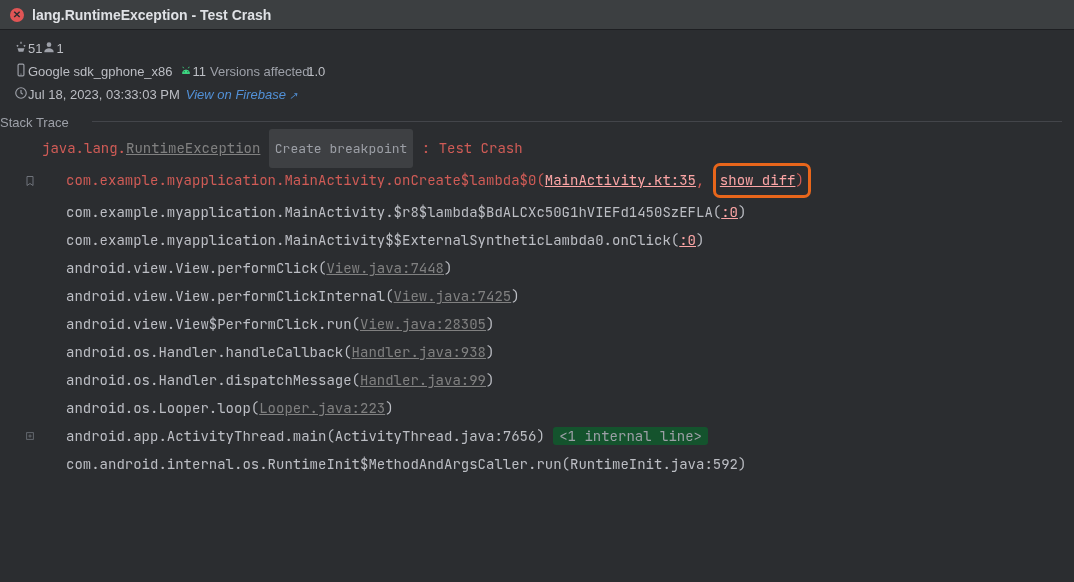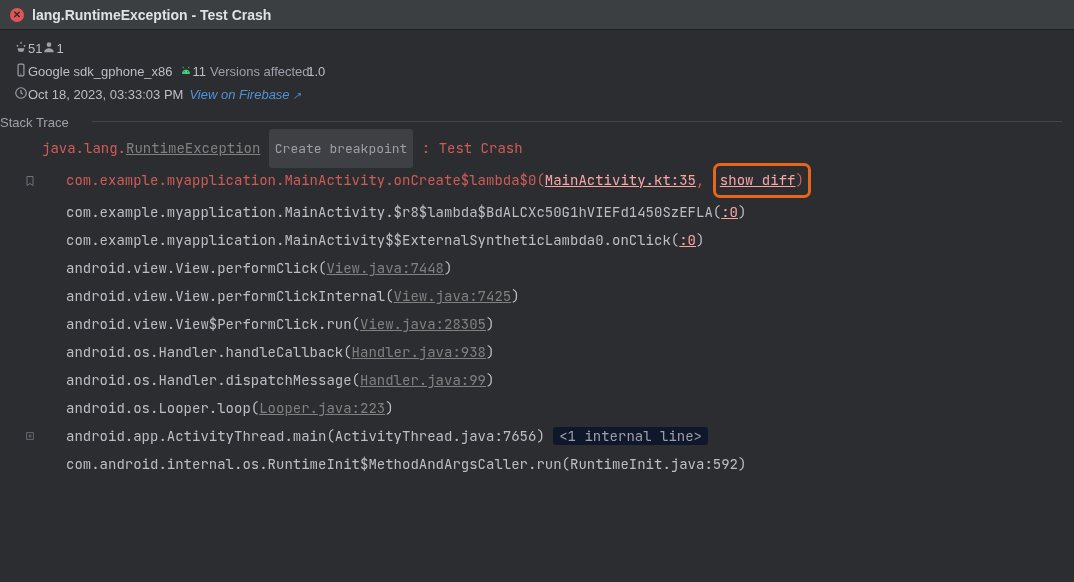--- a/index.html
+++ b/index.html
@@ -100,21 +100,21 @@
   .link-u { color: #fca5a5; text-decoration: underline; cursor: pointer; }
   .gray-u { color: #808080; text-decoration: underline; }
   .pill {
     background: #3e4043;
     color: #9c9fa6;
     padding: 11px 6px;
     border-radius: 3px;
     font-size: 13px;
   }
   .pill-internal {
-    background: #0f172a;
+    background: #14532d;
     color: #9c9fa6;
     padding: 0 6px;
     border-radius: 3px;
   }
   .highlight-box {
     border: 3px solid #e8661b;
     border-radius: 7px;
     padding: 0 4px 1px 4px;
     display: inline-block;
   }
@@ -164,21 +164,21 @@
       <span style="margin-left:4px;">Versions affected:</span>
       <span class="meta-val" style="margin-left:-6px;">1.0</span>
     </div>
     <div class="meta-row">
       <span>
         <svg class="icon-svg" viewBox="0 0 24 24" fill="none" stroke="#9da0a8" stroke-width="2">
             <circle cx="12" cy="12" r="9"></circle>
             <path d="M12 7v5l3 2"></path>
           </svg>
       </span>
-      <span class="meta-val">Oct 18, 2023, 03:33:03 PM</span>
+      <span class="meta-val">Jul 18, 2023, 03:33:03 PM</span>
       <span class="link" style="margin-left:6px;font-style:italic;">
         <span>View on Firebase</span><span class="ext-arrow">↗</span>
       </span>
     </div>
   </div>
 
   <div class="section-label">Stack Trace</div>
 
   <div class="trace">
     <div class="trace-line">

